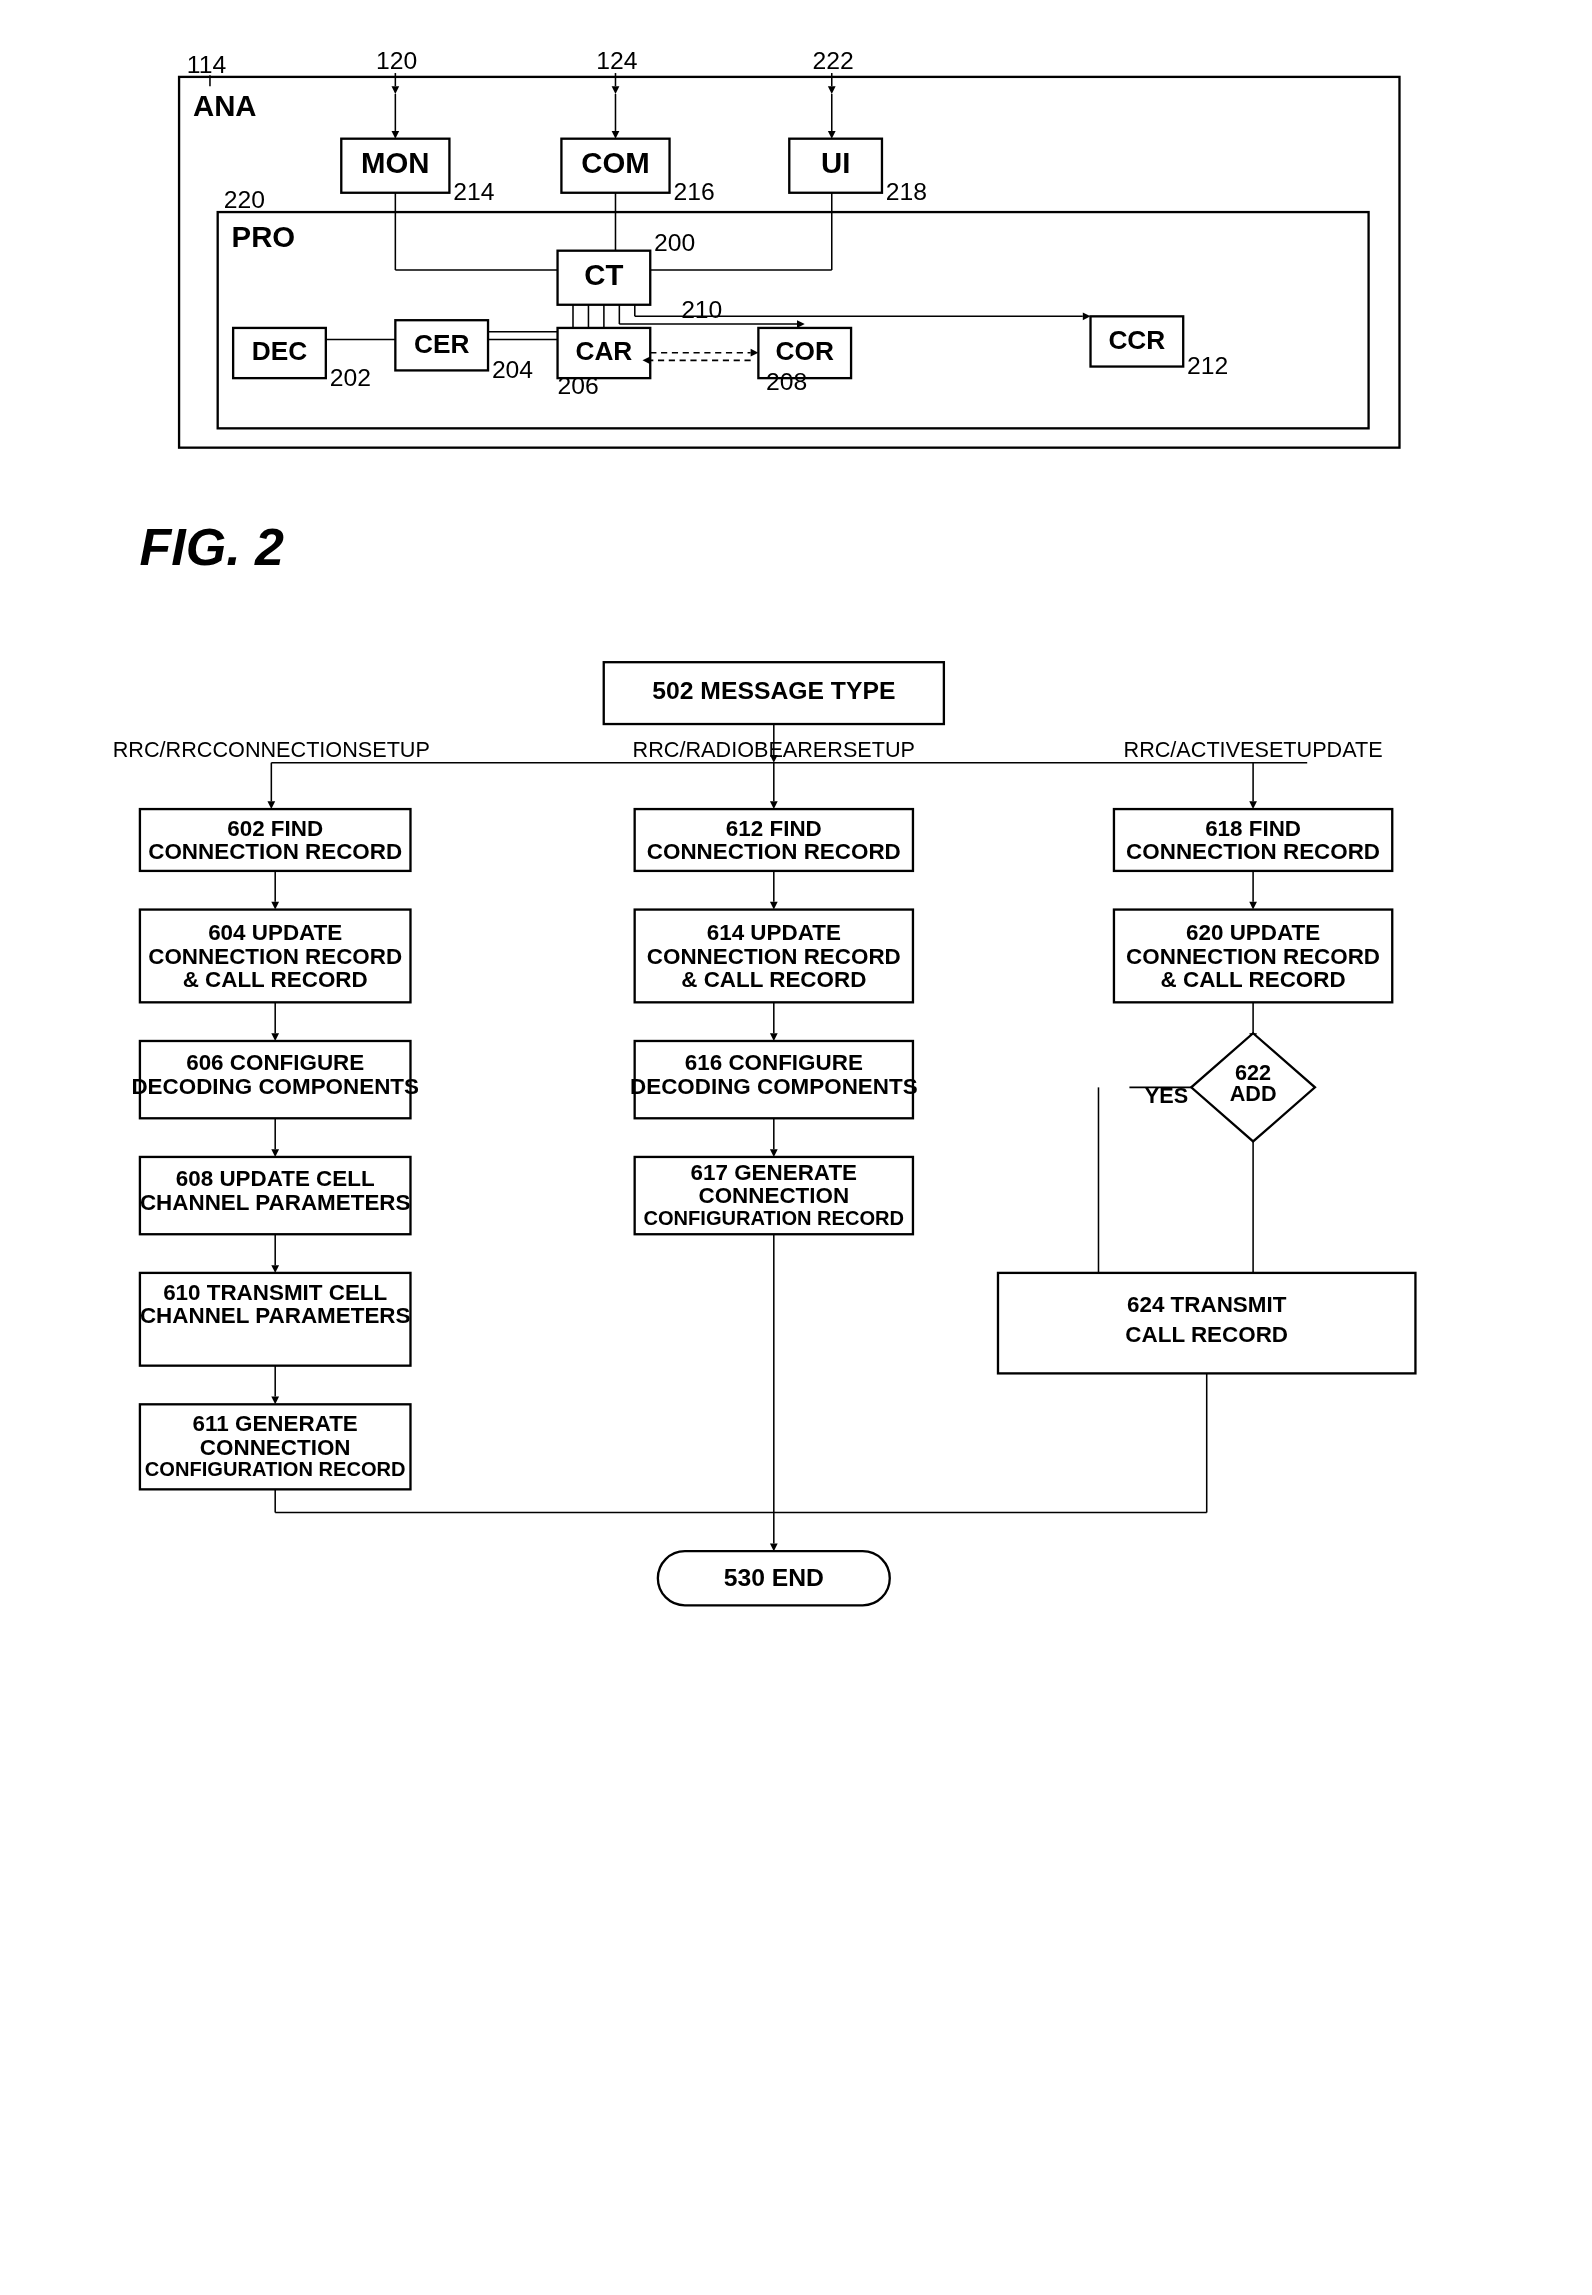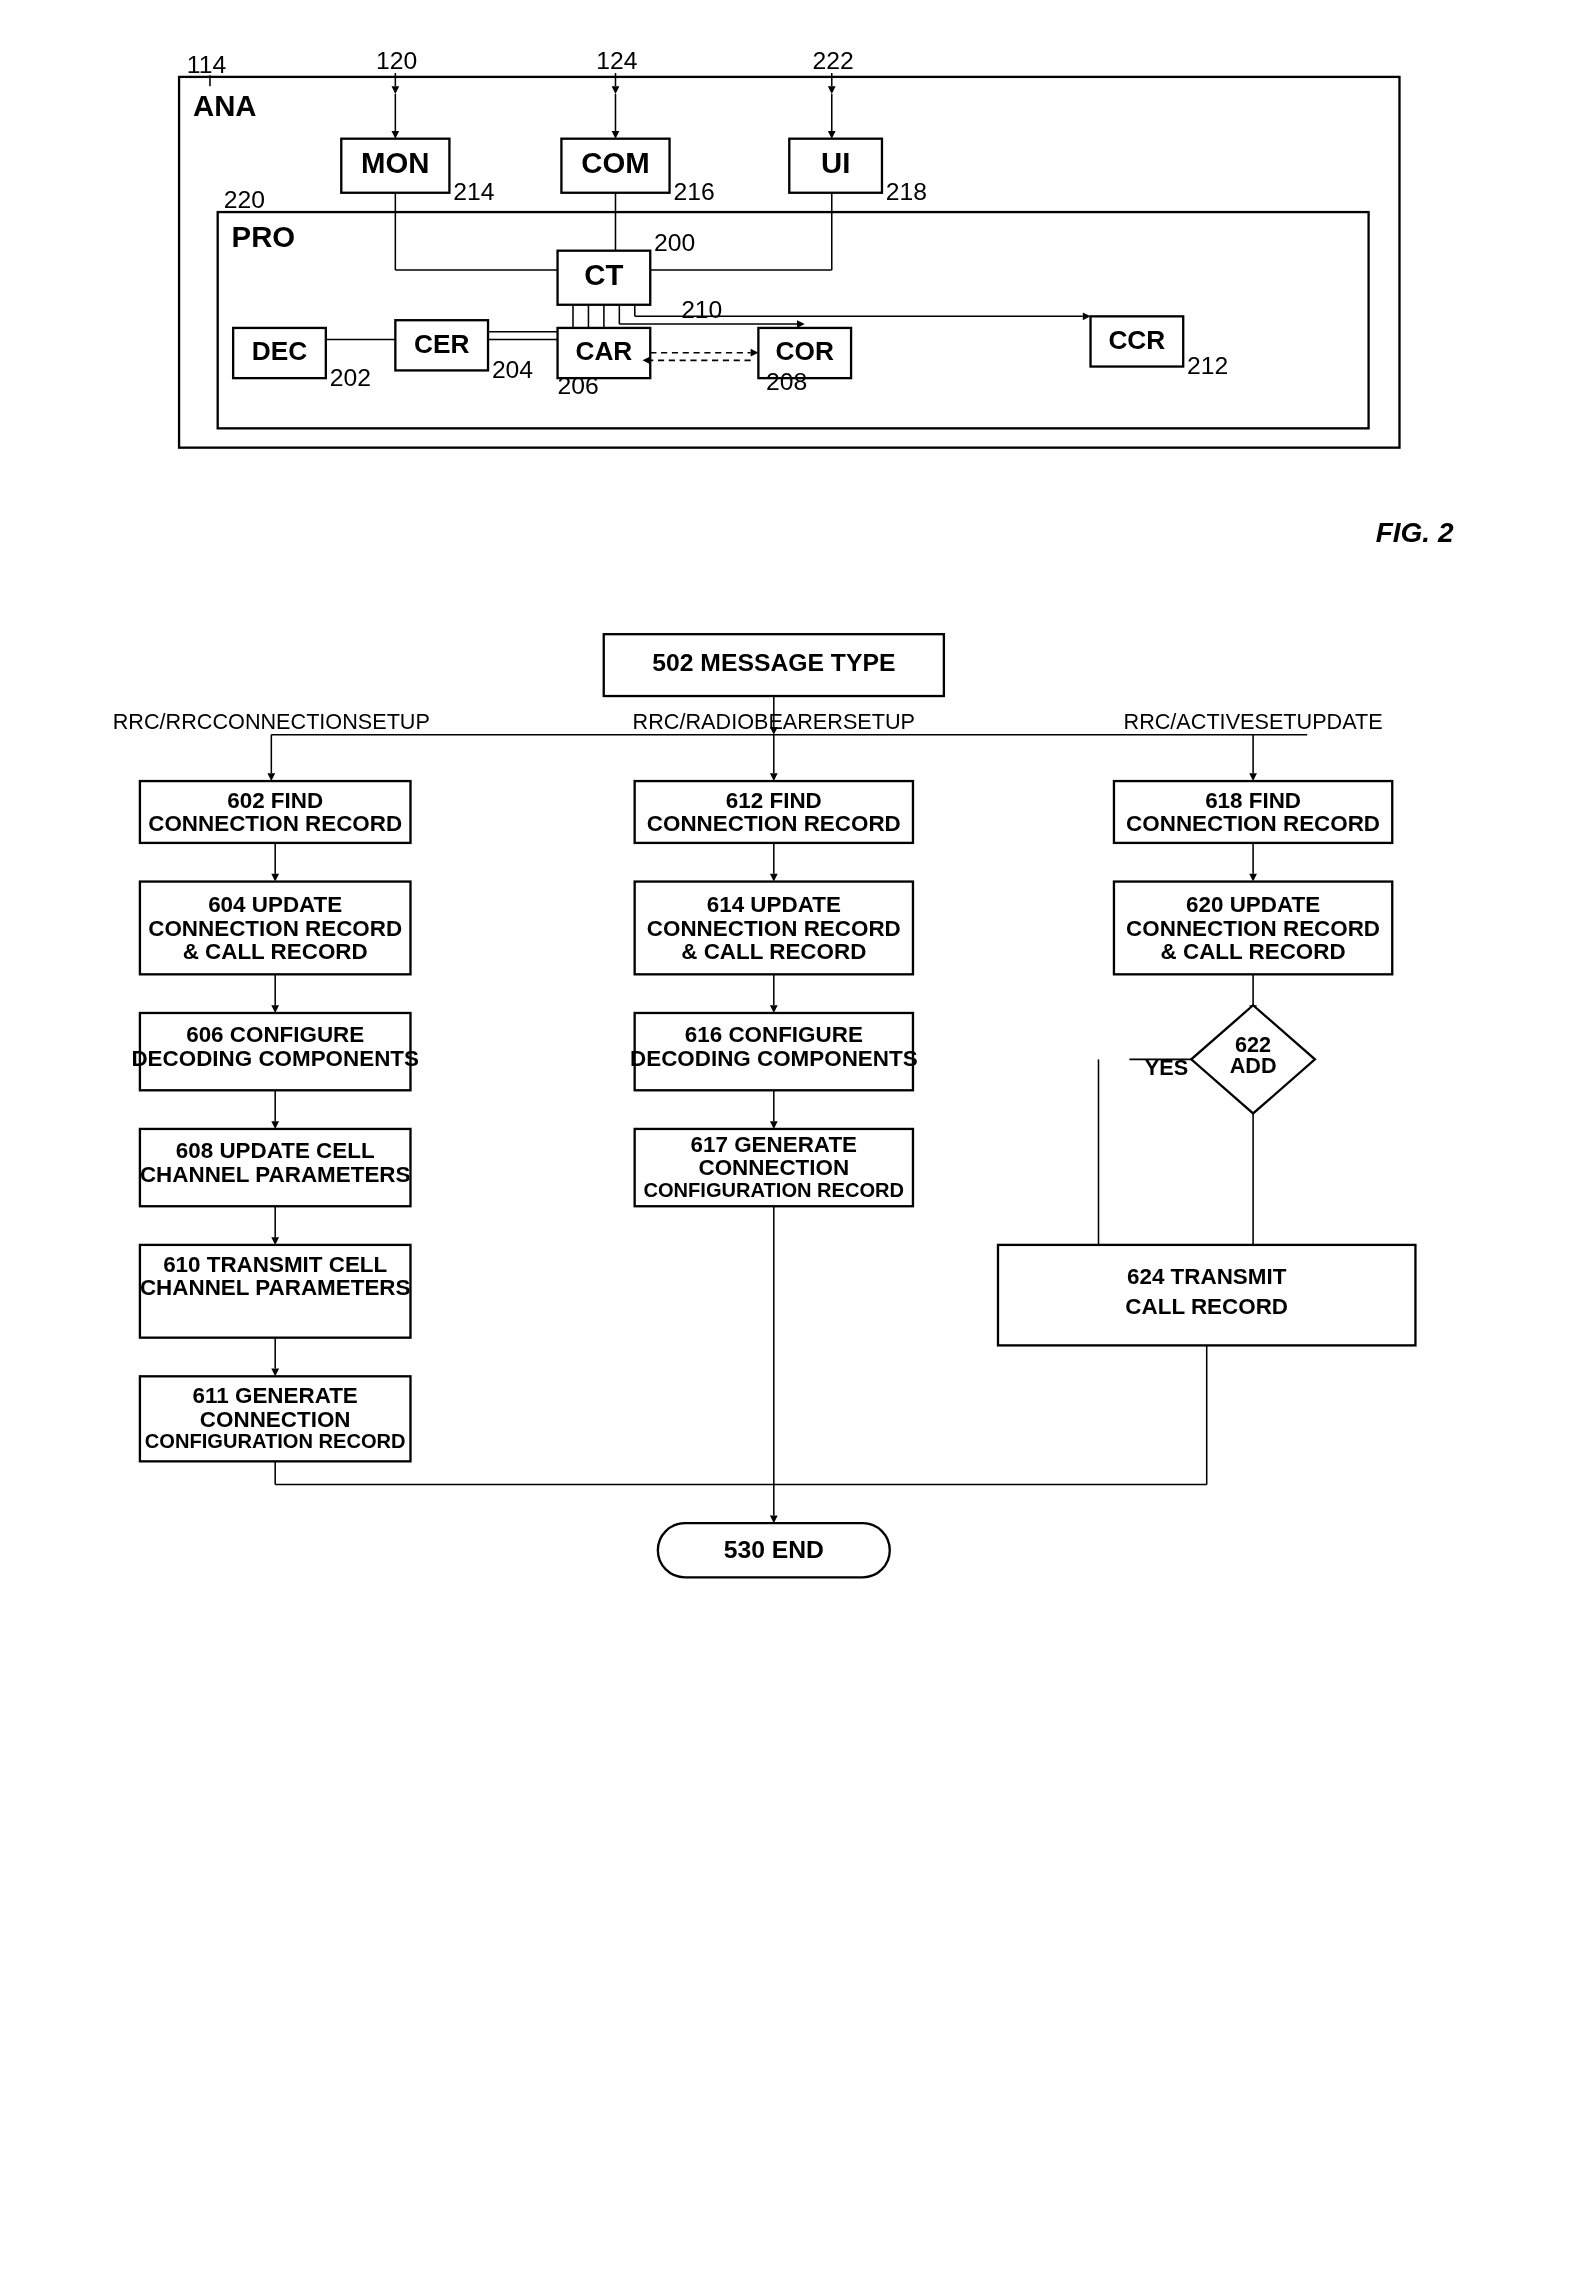--- a/index.html
+++ b/index.html
@@ -21,22 +21,22 @@
     }
 
     
     .fig2-container {
       width: 1314px;
       margin: 0 auto 62px auto;
       position: relative;
     }
 
     .fig2-title {
-      text-align: right;
-      font-size: 28px;
+      text-align: left;
+      font-size: 52px;
       font-weight: bold;
       margin-top: 23px;
       font-style: italic;
     }
 
     
     .fig6-container {
       width: 1392px;
       margin: 0 auto;
       position: relative;

